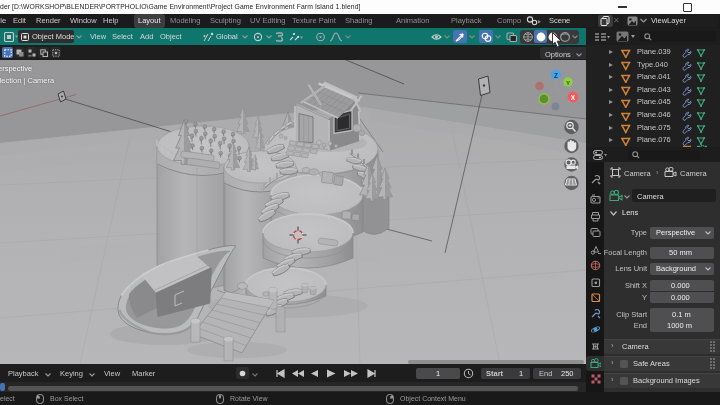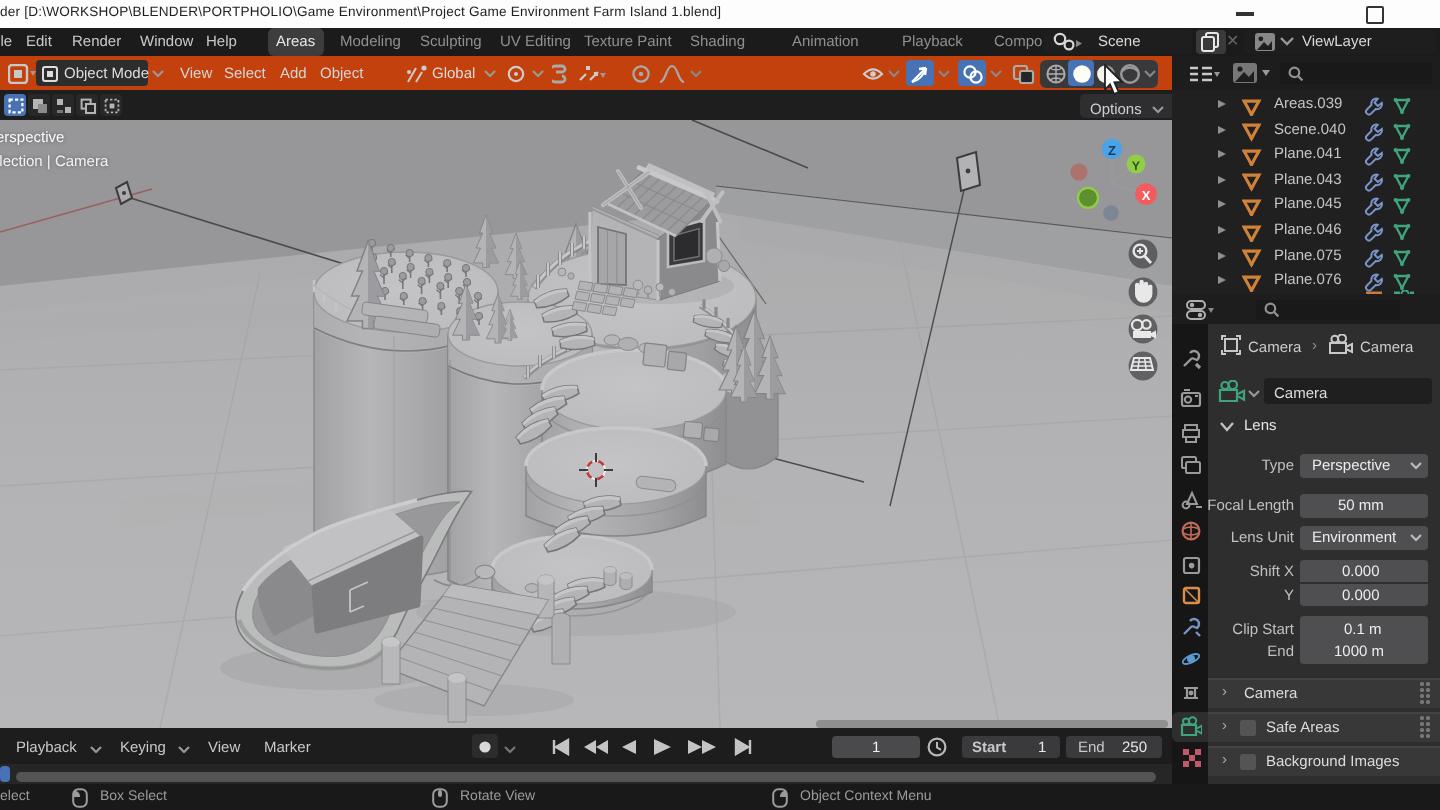--- a/index.html
+++ b/index.html
@@ -3,42 +3,42 @@
 <meta charset="utf-8">
 <style>
   html,body{margin:0;padding:0;}
   body{width:720px;height:405px;overflow:hidden;font-family:"Liberation Sans",sans-serif;background:#1b1b1b;position:relative;}
   .abs{position:absolute;}
   #titlebar{left:0;top:0;width:720px;height:14px;background:#fdfdfd;color:#1f1f1f;font-size:6.8px;line-height:14px;white-space:nowrap;letter-spacing:0.1px;}
   #topbar{left:0;top:14px;width:720px;height:14px;background:#1b1b1b;color:#c9c9c9;font-size:7.5px;}
   .mi{position:absolute;top:0;height:14px;line-height:14px;}
   .tab{color:#909090;}
   .tabactive{background:#3d3d3d;border-radius:3px;color:#e8e8e8;padding:0 4px;}
-  #vheader{left:0;top:28px;width:586px;height:17px;background:#c2410c;color:#d6d6d6;font-size:7.5px;}
+  #vheader{left:0;top:28px;width:586px;height:17px;background:#0f766e;color:#d6d6d6;font-size:7.5px;}
   #toolbar2{left:0;top:45px;width:586px;height:15px;background:#1e1e1e;}
   #viewport{left:0;top:60px;width:586px;height:304px;background:#98989a;}
   #outliner{left:586px;top:28px;width:134px;height:119px;background:#202020;}
   #props{left:586px;top:147px;width:134px;height:245px;background:#2e2e2e;}
   #timeline{left:0;top:364px;width:586px;height:28px;background:#1d1d1d;}
   #statusbar{left:0;top:392px;width:720px;height:13px;background:#191919;color:#9b9b9b;font-size:7px;line-height:13px;}
 </style>
 </head>
 <body>
 <div id="titlebar" class="abs">
     <span style="position:absolute;left:0px;">der [D:\WORKSHOP\BLENDER\PORTPHOLIO\Game Environment\Project Game Environment Farm Island 1.blend]</span>
 <span style="position:absolute;left:618px;top:6px;width:9px;height:1.5px;background:#333;"></span>
 <span style="position:absolute;left:683px;top:3px;width:7px;height:7px;border:1.2px solid #333;border-radius:1px;"></span>
 </div>
 <div id="topbar" class="abs">
   <span class="mi" style="left:-6px;">File</span>
   <span class="mi" style="left:13px;">Edit</span>
   <span class="mi" style="left:36px;">Render</span>
   <span class="mi" style="left:70px;">Window</span>
   <span class="mi" style="left:103px;">Help</span>
-  <span class="mi tabactive" style="left:134px;">Areas</span>
+  <span class="mi tabactive" style="left:134px;">Layout</span>
   <span class="mi tab" style="left:170px;">Modeling</span>
   <span class="mi tab" style="left:210px;">Sculpting</span>
   <span class="mi tab" style="left:250px;">UV Editing</span>
   <span class="mi tab" style="left:292px;">Texture Paint</span>
   <span class="mi tab" style="left:345px;">Shading</span>
   <span class="mi tab" style="left:396px;">Animation</span>
   <span class="mi tab" style="left:451px;">Playback</span>
   <span class="mi tab" style="left:497px;">Compo</span>
   <span class="mi" style="left:522px;width:74px;height:12px;top:1px;background:#1e1e1e;border-radius:2px;"></span>
   <svg class="abs" style="left:525px;top:1px;" width="16" height="12" viewBox="0 0 16 12">
@@ -682,40 +682,40 @@
     </svg>
   <div id="olrows">
       <div class="olrow" style="top:18.5px;">
         <span class="tri"></span>
         <svg style="position:absolute;left:35px;top:2px;" width="9.5" height="9.5" viewBox="0 0 11 11">
           <path d="M1.2,1.8 H9.8 L5.5,9.6 Z" fill="none" stroke="#cf8238" stroke-width="1.8"></path>
           <circle cx="1.5" cy="2" r="1" fill="#cf8238"></circle>
           <circle cx="9.5" cy="2" r="1" fill="#cf8238"></circle>
           <circle cx="5.5" cy="9.4" r="1" fill="#cf8238"></circle>
         </svg>
-        <span class="name">Areas.039</span>
+        <span class="name">Plane.039</span>
         <svg style="position:absolute;left:96px;top:1.5px;" width="10" height="10" viewBox="0 0 11 11">
           <path d="M7.5,1.5 a2.8,2.8 0 0 0 -3.4,3.4 L1.6,7.4 a1.6,1.6 0 0 0 2.3,2.3 L6.4,7.2 a2.8,2.8 0 0 0 3.4,-3.4 L7.6,5.5 L5.8,3.7 Z" fill="none" stroke="#7a93c8" stroke-width="1.1"></path>
         </svg>
         <svg style="position:absolute;left:109.5px;top:1.5px;" width="10" height="10" viewBox="0 0 11 11">
           <path d="M2,2.2 H9 L5.5,8.8 Z" fill="none" stroke="#3fa47c" stroke-width="1.3"></path>
           <circle cx="2" cy="2.2" r="1.1" fill="#3fa47c"></circle>
           <circle cx="9" cy="2.2" r="1.1" fill="#3fa47c"></circle>
           <circle cx="5.5" cy="8.8" r="1.1" fill="#3fa47c"></circle>
         </svg>
       </div>
       <div class="olrow" style="top:31.1px;">
         <span class="tri"></span>
         <svg style="position:absolute;left:35px;top:2px;" width="9.5" height="9.5" viewBox="0 0 11 11">
           <path d="M1.2,1.8 H9.8 L5.5,9.6 Z" fill="none" stroke="#cf8238" stroke-width="1.8"></path>
           <circle cx="1.5" cy="2" r="1" fill="#cf8238"></circle>
           <circle cx="9.5" cy="2" r="1" fill="#cf8238"></circle>
           <circle cx="5.5" cy="9.4" r="1" fill="#cf8238"></circle>
         </svg>
-        <span class="name">Scene.040</span>
+        <span class="name">Type.040</span>
         <svg style="position:absolute;left:96px;top:1.5px;" width="10" height="10" viewBox="0 0 11 11">
           <path d="M7.5,1.5 a2.8,2.8 0 0 0 -3.4,3.4 L1.6,7.4 a1.6,1.6 0 0 0 2.3,2.3 L6.4,7.2 a2.8,2.8 0 0 0 3.4,-3.4 L7.6,5.5 L5.8,3.7 Z" fill="none" stroke="#7a93c8" stroke-width="1.1"></path>
         </svg>
         <svg style="position:absolute;left:109.5px;top:1.5px;" width="10" height="10" viewBox="0 0 11 11">
           <path d="M2,2.2 H9 L5.5,8.8 Z" fill="none" stroke="#3fa47c" stroke-width="1.3"></path>
           <circle cx="2" cy="2.2" r="1.1" fill="#3fa47c"></circle>
           <circle cx="9" cy="2.2" r="1.1" fill="#3fa47c"></circle>
           <circle cx="5.5" cy="8.8" r="1.1" fill="#3fa47c"></circle>
         </svg>
       </div>
@@ -958,21 +958,21 @@
   <span class="abs" style="left:64px;top:79.5px;width:64px;height:12px;background:#4f4f51;border-radius:2px;"></span>
   <span class="abs" style="left:70px;top:81px;color:#ededed;">Perspective</span>
   <svg class="abs" style="left:119px;top:84px;" width="6" height="4" viewBox="0 0 6 4">
       <path d="M0.5 0.5 L3 3 5.5 0.5" fill="none" stroke="#bbb" stroke-width="1.1"></path>
     </svg>
   <span class="plabel" style="top:101px;">Focal Length</span>
   <span class="abs" style="left:64px;top:99.5px;width:64px;height:12px;background:#4f4f51;border-radius:2px;"></span>
   <span class="abs" style="left:83px;top:101px;color:#ededed;">50 mm</span>
   <span class="plabel" style="top:117px;">Lens Unit</span>
   <span class="abs" style="left:64px;top:115.5px;width:64px;height:12px;background:#4f4f51;border-radius:2px;"></span>
-  <span class="abs" style="left:70px;top:117px;color:#ededed;">Environment</span>
+  <span class="abs" style="left:70px;top:117px;color:#ededed;">Background</span>
   <svg class="abs" style="left:119px;top:120px;" width="6" height="4" viewBox="0 0 6 4">
       <path d="M0.5 0.5 L3 3 5.5 0.5" fill="none" stroke="#bbb" stroke-width="1.1"></path>
     </svg>
   <span class="plabel" style="top:134px;">Shift X</span>
   <span class="abs" style="left:64px;top:132.5px;width:64px;height:11.5px;background:#4f4f51;border-radius:2px 2px 0 0;"></span>
   <span class="abs" style="left:85px;top:134px;color:#ededed;">0.000</span>
   <span class="plabel" style="top:145.5px;">Y</span>
   <span class="abs" style="left:64px;top:144.5px;width:64px;height:11.5px;background:#4f4f51;border-radius:0 0 2px 2px;"></span>
   <span class="abs" style="left:85px;top:145.5px;color:#ededed;">0.000</span>
   <span class="plabel" style="top:162.5px;">Clip Start</span>

